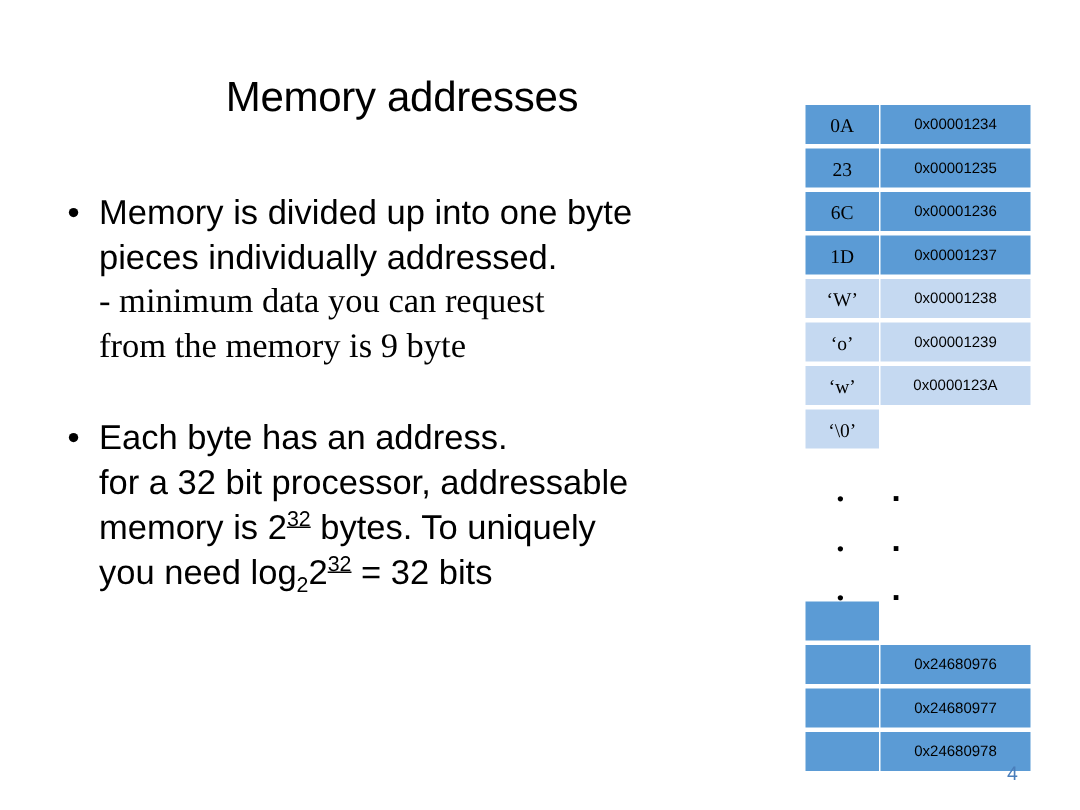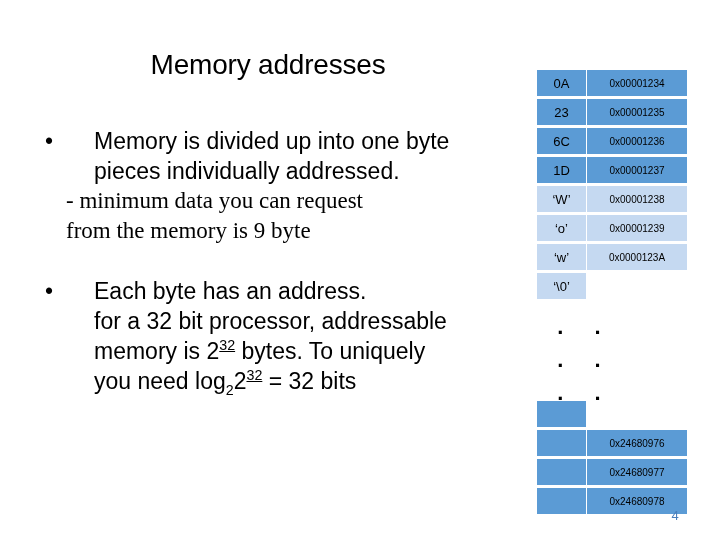--- a/index.html
+++ b/index.html
@@ -54,21 +54,20 @@
     width: 14px;
     font-size: 23px;
     line-height: 30px;
     text-align: center;
   }
   .bullet-text {
     margin-left: 40px;
   }
   .bullet-line {
     white-space: nowrap;
-    margin-left: 28px;
   }
   .indent-line {
     margin-left: 0px;
     font-family: Liberation Serif, serif;
   }
   sup {
     font-size: 0.62em;
     vertical-align: super;
     line-height: 0;
     text-decoration: underline;
@@ -93,20 +92,21 @@
   }
   .mem-cell-value {
     width: 49px;
     margin-right: 1px;
     display: flex;
     align-items: center;
     justify-content: center;
     font-size: 13px;
     line-height: 13px;
     color: #000000;
+    font-family: Liberation Serif, serif;
   }
   .mem-cell-addr {
     width: 100px;
     display: flex;
     align-items: center;
     justify-content: center;
     font-size: 10px;
     line-height: 13px;
     color: #000000;
   }

